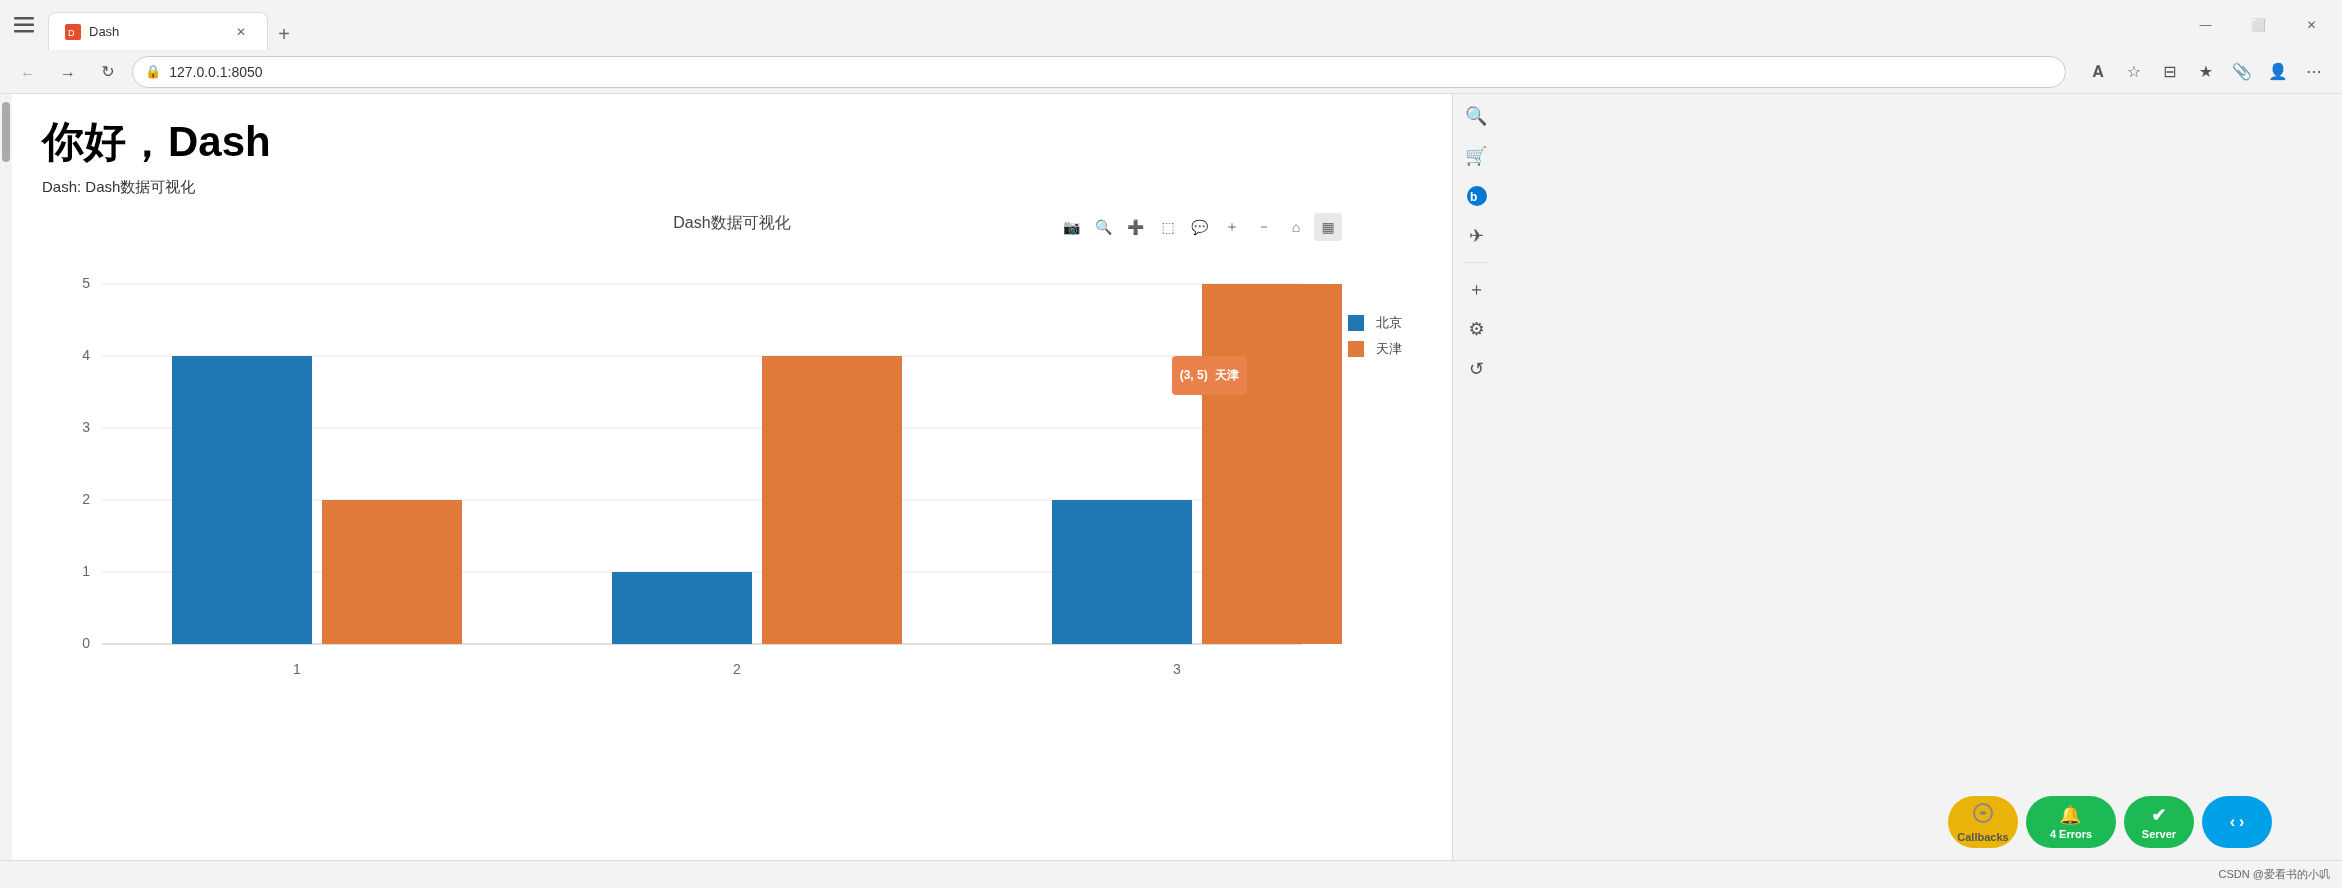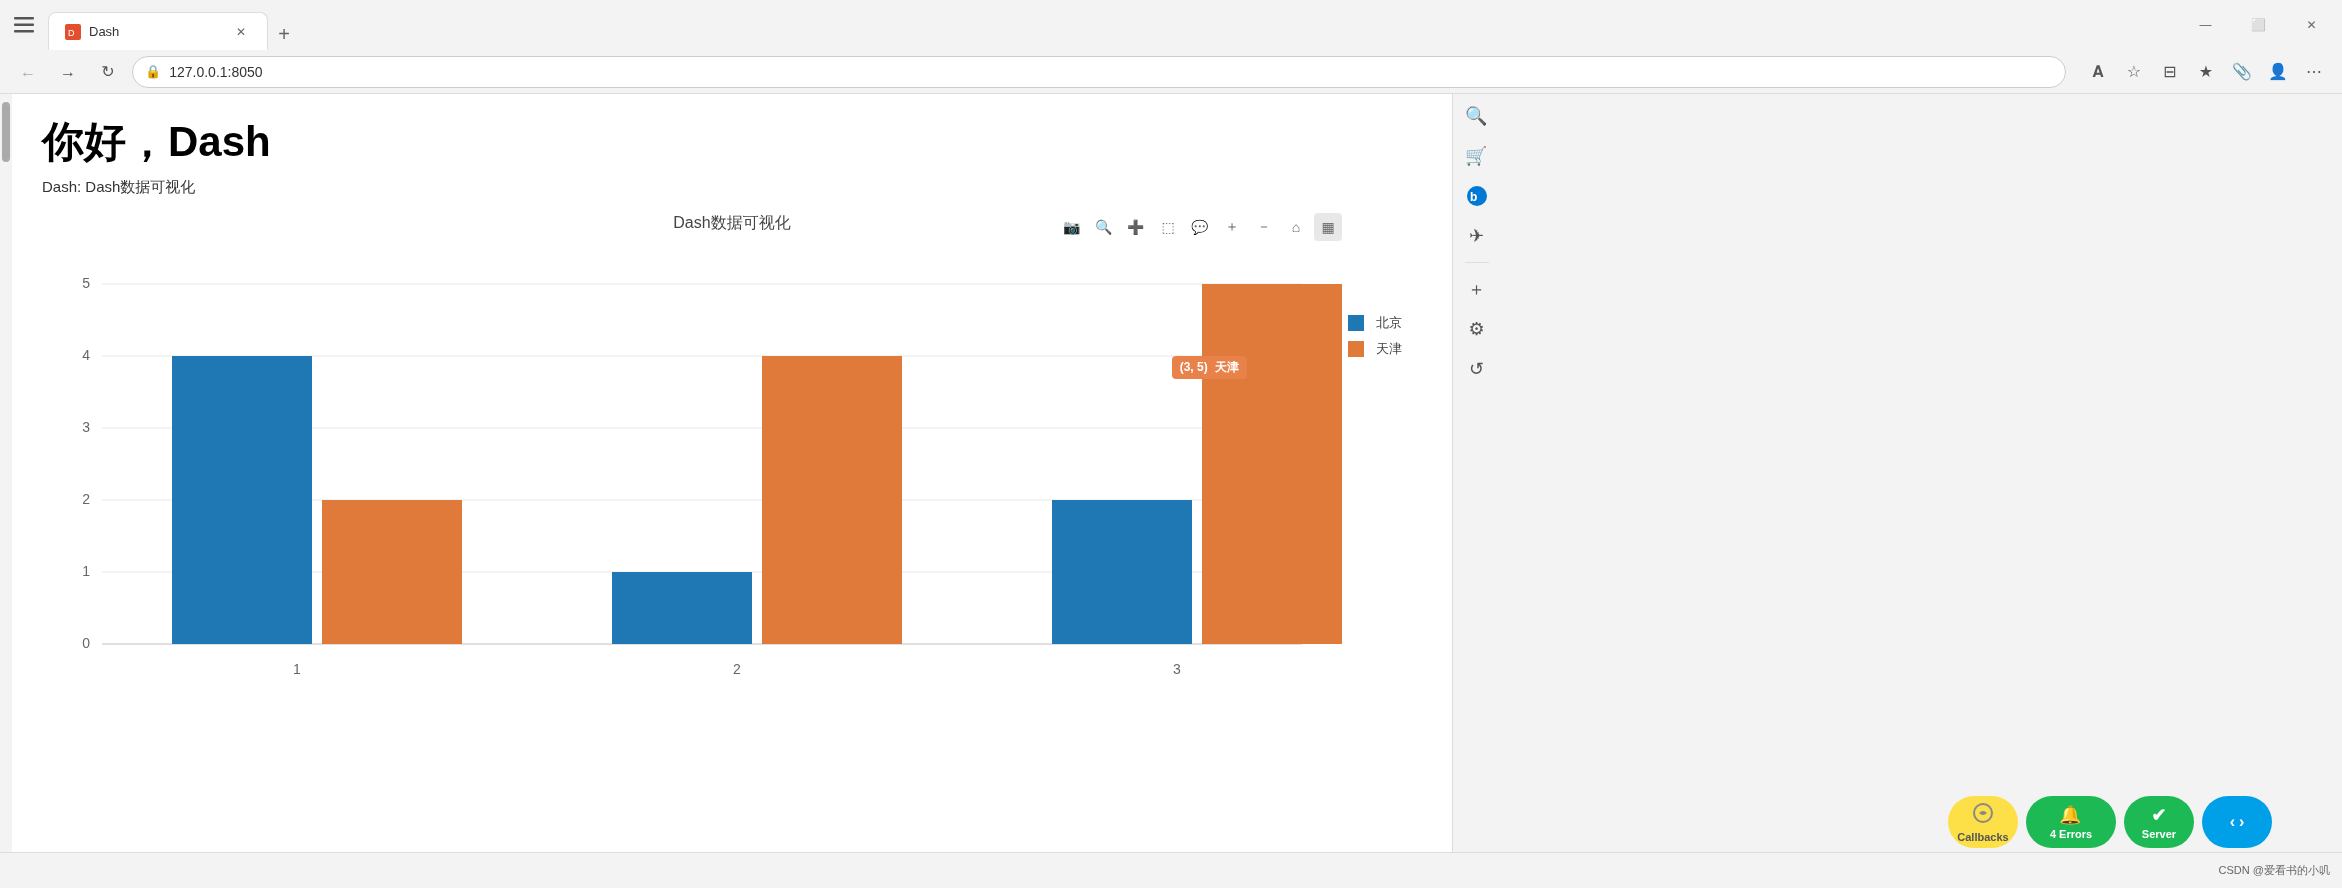--- a/index.html
+++ b/index.html
@@ -175,21 +175,21 @@
     .legend-color {
       width: 16px;
       height: 16px;
     }
 
     
     .chart-tooltip {
       position: absolute;
       background: #e8824a;
       color: white;
-      padding: 3px 8px;
+      padding: 11px 8px;
       border-radius: 4px;
       font-size: 12px;
       font-weight: bold;
       top: 92px;
       right: 175px;
     }
 
     
     .debug-buttons {
       position: fixed;
@@ -207,21 +207,21 @@
       flex-direction: column;
       align-items: center;
       justify-content: center;
       cursor: pointer;
       font-size: 11px;
       font-weight: 600;
       gap: 2px;
     }
     .debug-btn.callbacks {
       width: 70px;
-      background: #fde047;
+      background: #eab308;
       color: #555;
     }
     .debug-btn.errors {
       width: 90px;
       background: #1db954;
       color: white;
       border-radius: 26px;
     }
     .debug-btn.server {
       width: 70px;
@@ -238,21 +238,21 @@
       gap: 4px;
     }
     .debug-icon { font-size: 18px; }
 
     
     .status-bar {
       position: fixed;
       bottom: 0;
       left: 0;
       right: 0;
-      height: 36px;
+      height: 28px;
       background: #f3f3f3;
       border-top: 1px solid #ddd;
       display: flex;
       align-items: center;
       padding: 0 12px;
       font-size: 11px;
       color: #666;
     }
 
     

